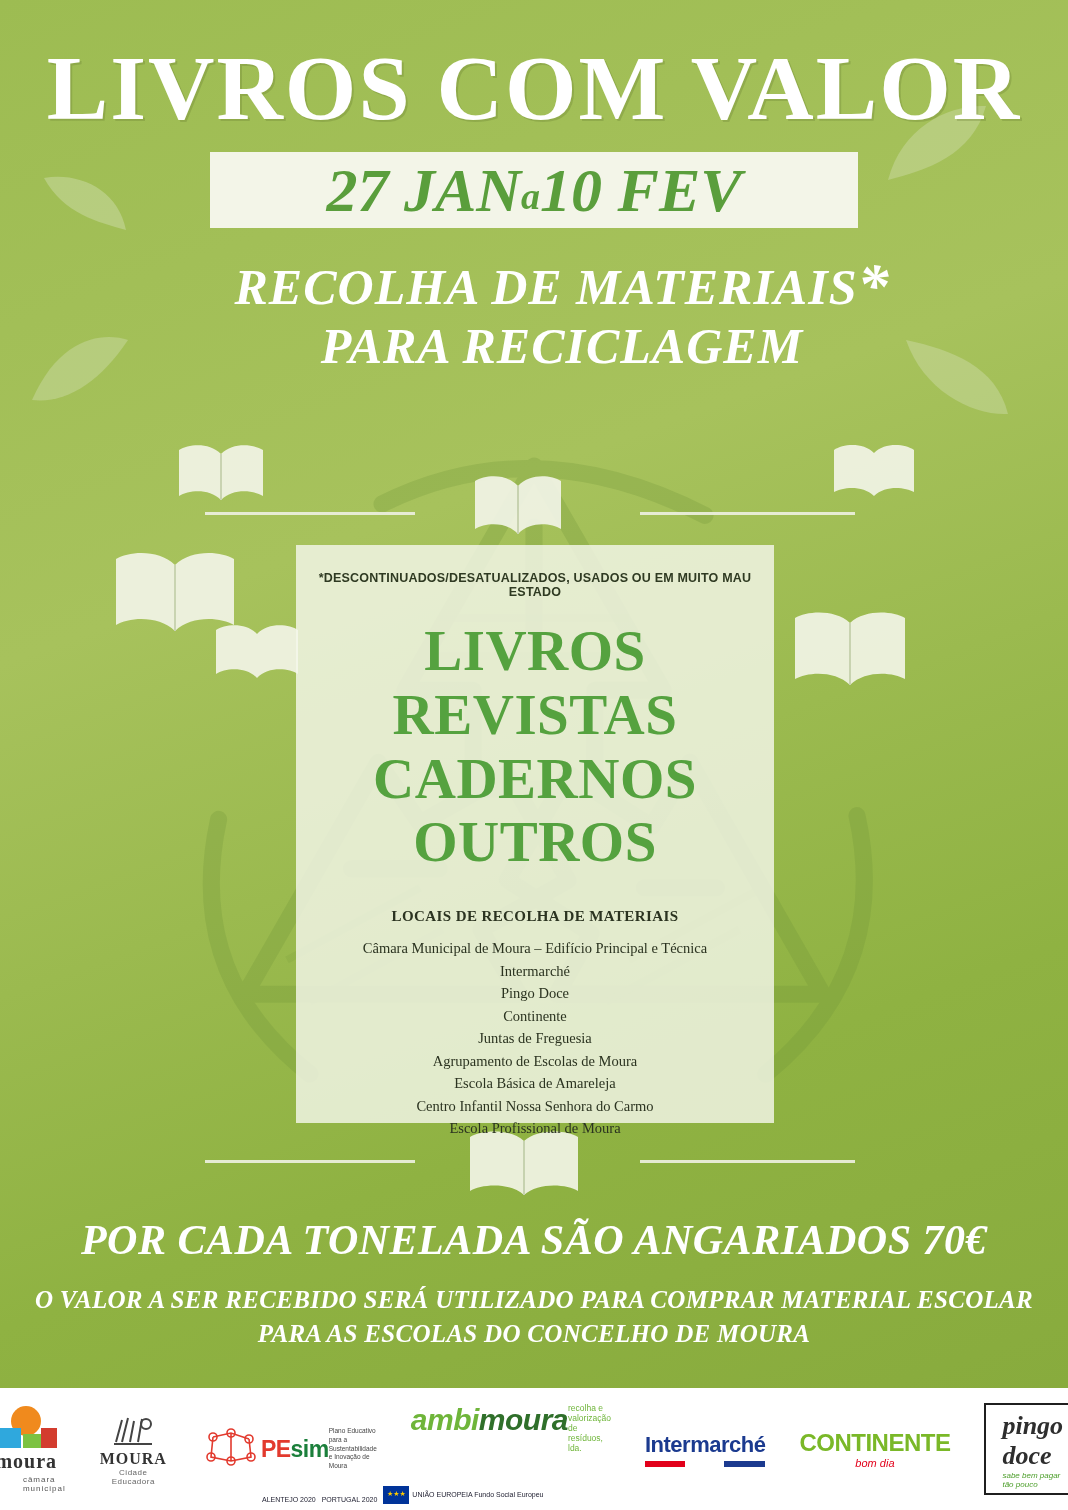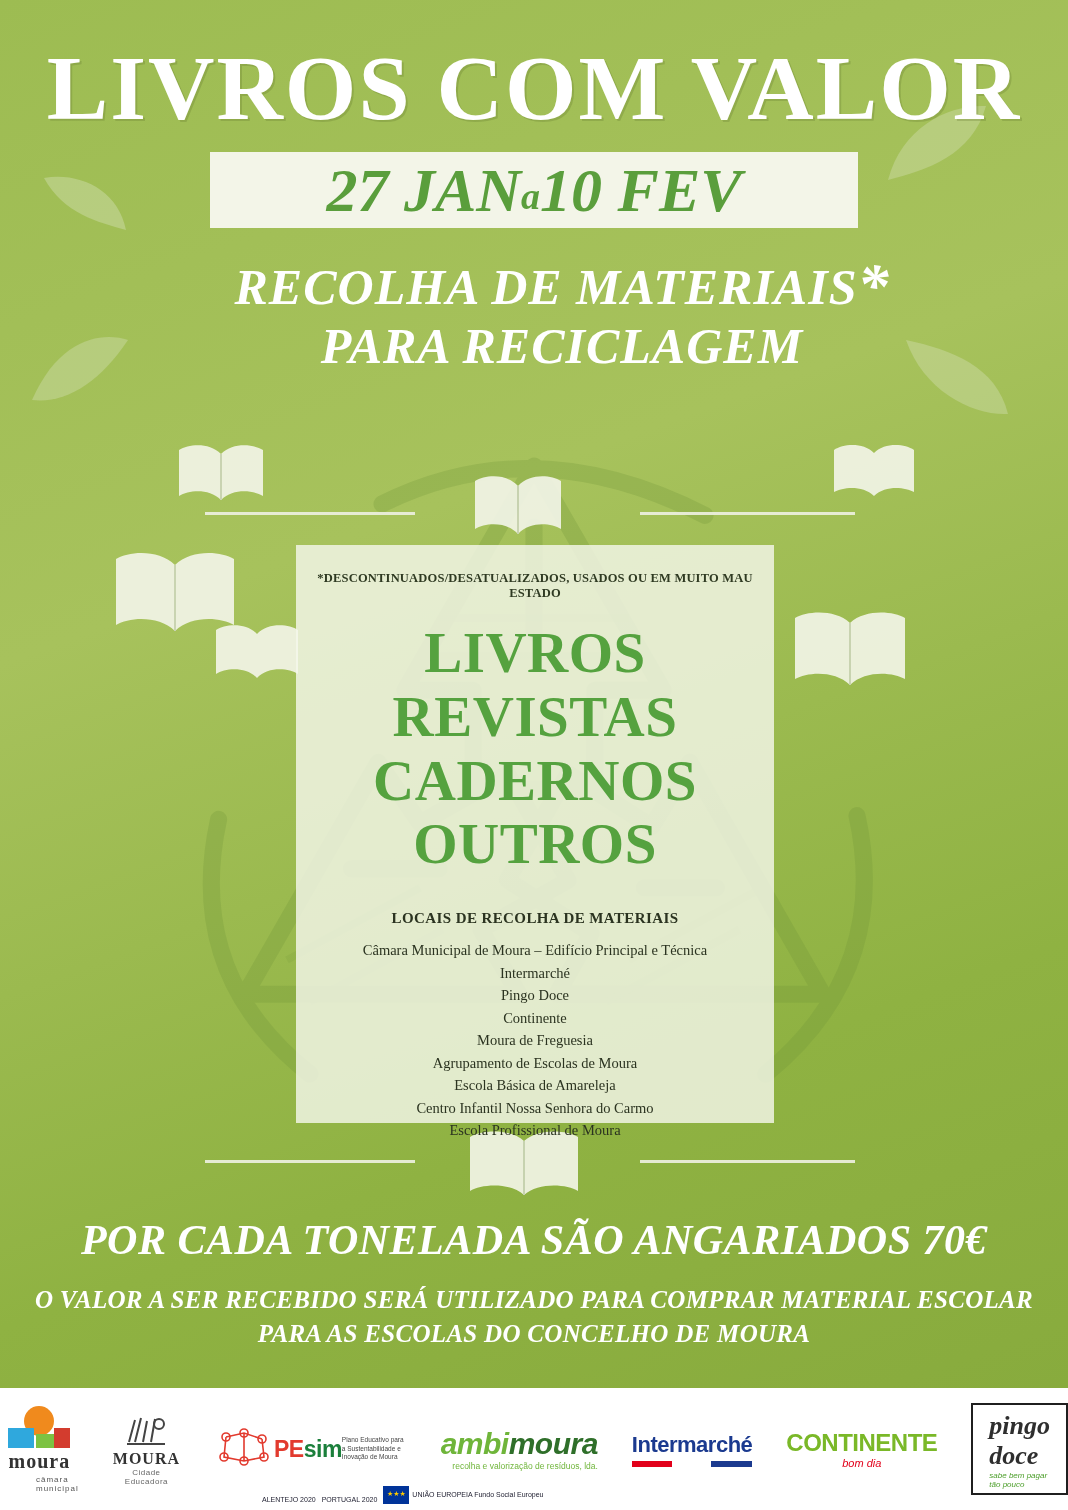--- a/index.html
+++ b/index.html
@@ -113,21 +113,21 @@
     left: 296px;
     top: 545px;
     width: 478px;
     height: 578px;
     background: rgba(244,246,234,0.82);
     padding: 0;
   }
   .card-note {
     margin-top: 26px;
     text-align: center;
-    font-family: Liberation Serif, serif;
+    font-family: Liberation Sans, sans-serif;
     font-weight: bold;
     font-size: 12.5px;
     letter-spacing: 0.2px;
     color: #2f3a22;
   }
   .card-items {
     margin-top: 20px;
     text-align: center;
     font-family: "Liberation Serif", serif;
     font-weight: bold;
@@ -234,21 +234,21 @@
   .logo-edu { flex-direction: column; }
   .logo-edu .t1 { font-family: "Liberation Serif", serif; font-size: 16px; font-weight: bold; color: #333; letter-spacing: 1px; }
   .logo-edu .t2 { font-family: "Liberation Sans", sans-serif; font-size: 8px; color: #666; letter-spacing: 0.5px; }
   .logo-edu .t3 { font-family: "Liberation Sans", sans-serif; font-size: 8px; color: #666; letter-spacing: 0.5px; }
 
   .logo-pesim { flex-direction: row; align-items: center; }
   .logo-pesim .t1 { font-family: "Liberation Sans", sans-serif; font-size: 23px; font-weight: bold; color: #e23a2e; letter-spacing: -0.5px; }
   .logo-pesim .t1 .b { color: #1b7f3b; }
   .logo-pesim .t2 { font-family: "Liberation Sans", sans-serif; font-size: 6.5px; color: #444; line-height: 1.35; }
 
-  .logo-ambi { flex-direction: column; align-items: flex-end; }
+  .logo-ambi { flex-direction: row; align-items: flex-start; }
   .logo-ambi .t1 { font-family: "Liberation Sans", sans-serif; font-style: italic; font-size: 30px; font-weight: bold; color: #6fb53a; letter-spacing: -0.5px; }
   .logo-ambi .t1 .dark { color: #2f6f2a; }
   .logo-ambi .t2 { font-family: "Liberation Sans", sans-serif; font-size: 8.5px; color: #6fb53a; }
 
   .logo-inter { flex-direction: column; }
   .logo-inter .t1 { font-family: "Liberation Sans", sans-serif; font-size: 22px; font-weight: bold; color: #1b3a8f; letter-spacing: -0.5px; }
   .logo-inter .bar { width: 100%; height: 6px; margin-top: 3px; background: linear-gradient(to right,#e2001a 0 33%,#ffffff 33% 66%,#1b3a8f 66% 100%); }
 
   .logo-cont { flex-direction: column; }
   .logo-cont .t1 { font-family: "Liberation Sans", sans-serif; font-size: 24px; font-weight: bold; color: #7ab828; letter-spacing: -0.5px; }
@@ -382,21 +382,21 @@
       <div>REVISTAS</div>
       <div>CADERNOS</div>
       <div>OUTROS</div>
     </div>
     <div class="locais-title">LOCAIS DE RECOLHA DE MATERIAIS</div>
     <div class="locais-list">
       <div>Câmara Municipal de Moura – Edifício Principal e Técnica</div>
       <div>Intermarché</div>
       <div>Pingo Doce</div>
       <div>Continente</div>
-      <div>Moura de Freguesia</div>
+      <div>Juntas de Freguesia</div>
       <div>Agrupamento de Escolas de Moura</div>
       <div>Escola Básica de Amareleja</div>
       <div>Centro Infantil Nossa Senhora do Carmo</div>
       <div>Escola Profissional de Moura</div>
     </div>
   </div>
 
   <div class="tagline">POR CADA TONELADA SÃO ANGARIADOS 70€</div>
   <div class="note2">
     <div>O VALOR A SER RECEBIDO SERÁ UTILIZADO PARA COMPRAR MATERIAL ESCOLAR</div>

